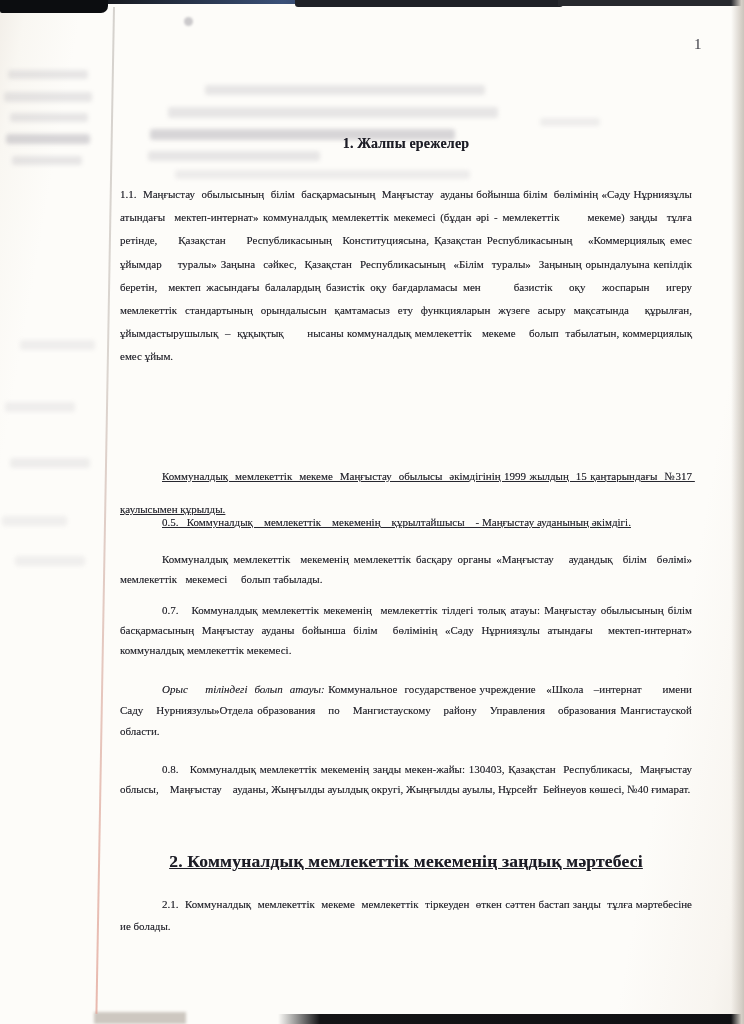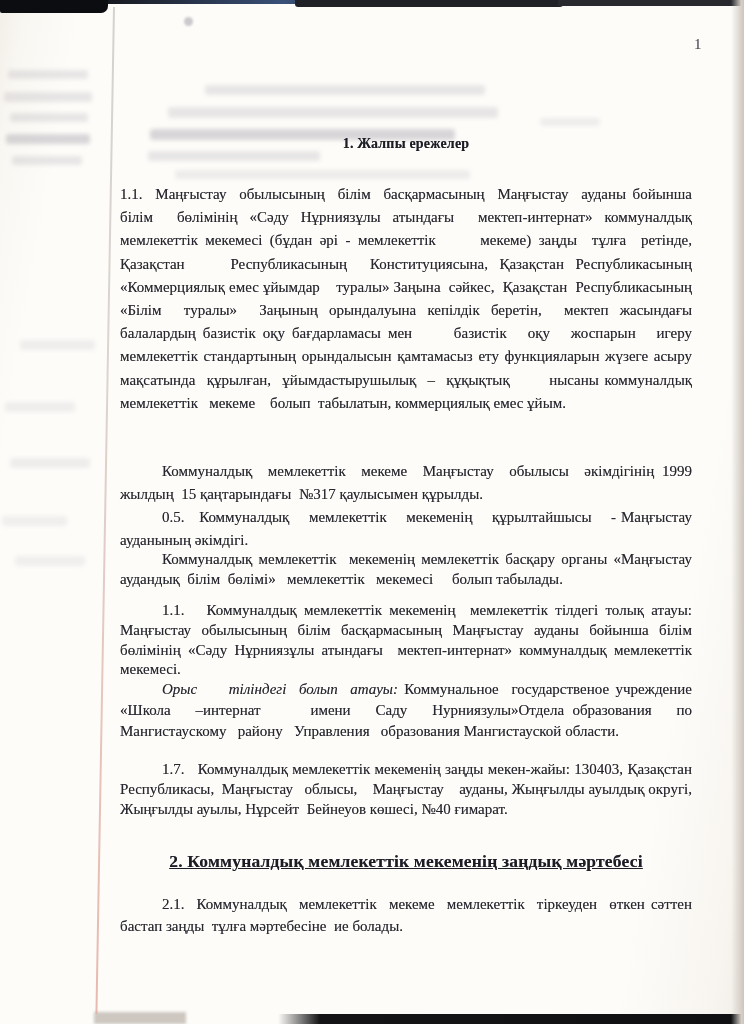--- a/index.html
+++ b/index.html
@@ -40,27 +40,27 @@
   
   .pageno { position:absolute; left:694px; top:36px; font-size:15px; color:#3b3b44; }
   .heading {
     position:absolute; left:120px; width:572px;
     text-align:center; font-weight:bold; color:#1d1d26;
     font-size:14px; letter-spacing:.2px;
     text-shadow: 0 0 .5px rgba(30,30,40,.55);
   }
   .para {
     position:absolute; left:120px; width:572px;
-    font-size:15px; color:#27272f;
+    font-size:11px; color:#27272f;
     text-align:justify; white-space:pre-wrap;
     text-shadow: 0 0 .4px rgba(35,35,45,.5);
   }
   .indent { text-indent:42px; }
   .lh232 { line-height:23.2px; }
-  .lh23  { line-height:23px; }
+  .lh23  { line-height:33px;text-decoration:underline; }
   .lh195 { line-height:19.5px; }
   .lh198 { line-height:19.8px; }
   .lh21  { line-height:21px; }
   .lh215 { line-height:21.5px; }
   .ital  { font-style: italic; }
 </style>
 </head>
 <body>
 
 <div id="scan">
@@ -98,23 +98,23 @@
   <div class="heading" style="top:136px;">1. Жалпы ережелер</div>
 
   <div class="para lh232" style="top:183px;">1.1.  Маңғыстау  обылысының  білім  басқармасының  Маңғыстау  ауданы бойынша білім  бөлімінің «Сәду Нұрниязұлы атындағы  мектеп-интернат» коммуналдық мемлекеттік мекемесі (бұдан әрі - мемлекеттік      мекеме) заңды  тұлға  ретінде,    Қазақстан    Республикасының  Конституциясына, Қазақстан Республикасының   «Коммерциялық емес ұйымдар    туралы» Заңына  сәйкес,  Қазақстан  Республикасының  «Білім  туралы»  Заңының орындалуына кепілдік беретін,  мектеп жасындағы балалардың базистік оқу бағдарламасы мен      базистік   оқу   жоспарын   игеру   мемлекеттік стандартының орындалысын қамтамасыз ету функцияларын жүзеге асыру мақсатында  құрылған,  ұйымдастырушылық  –  құқықтық       нысаны коммуналдық мемлекеттік   мекеме    болып  табылатын, коммерциялық емес ұйым.</div>
 
   <div class="para lh23 indent" style="top:460px;">Коммуналдық  мемлекеттік  мекеме  Маңғыстау  обылысы  әкімдігінің 1999 жылдың  15 қаңтарындағы  №317 қаулысымен құрылды.</div>
 
   <div class="para lh23 indent" style="top:506px;">0.5.   Коммуналдық    мемлекеттік    мекеменің    құрылтайшысы    - Маңғыстау ауданының әкімдігі.</div>
 
   <div class="para lh195 indent" style="top:550px;">Коммуналдық мемлекеттік  мекеменің мемлекеттік басқару органы «Маңғыстау   аудандық  білім  бөлімі»   мемлекеттік   мекемесі     болып табылады.</div>
 
-  <div class="para lh198 indent" style="top:601px;">1.1.   Коммуналдық мемлекеттік мекеменің  мемлекеттік тілдегі толық атауы: Маңғыстау обылысының білім басқармасының Маңғыстау ауданы бойынша білім  бөлімінің «Сәду Нұрниязұлы атындағы  мектеп-интернат» коммуналдық мемлекеттік мекемесі.</div>
+  <div class="para lh198 indent" style="top:601px;">0.7.   Коммуналдық мемлекеттік мекеменің  мемлекеттік тілдегі толық атауы: Маңғыстау обылысының білім басқармасының Маңғыстау ауданы бойынша білім  бөлімінің «Сәду Нұрниязұлы атындағы  мектеп-интернат» коммуналдық мемлекеттік мекемесі.</div>
 
   <div class="para lh21 indent" style="top:679px;"><span class="ital">Орыс     тіліндегі  болып  атауы:</span><span> Коммунальное  государственое учреждение   «Школа   –интернат      имени   Саду   Нурниязулы»Отдела образования   по   Мангистаускому   району   Управления   образования Мангистауской области.</span></div>
 
-  <div class="para lh198 indent" style="top:760px;">1.7.   Коммуналдық мемлекеттік мекеменің заңды мекен-жайы: 130403, Қазақстан  Республикасы,  Маңғыстау   облысы,    Маңғыстау    ауданы, Жыңғылды ауылдық округі, Жыңғылды ауылы, Нұрсейт  Бейнеуов көшесі, №40 ғимарат.</div>
+  <div class="para lh198 indent" style="top:760px;">0.8.   Коммуналдық мемлекеттік мекеменің заңды мекен-жайы: 130403, Қазақстан  Республикасы,  Маңғыстау   облысы,    Маңғыстау    ауданы, Жыңғылды ауылдық округі, Жыңғылды ауылы, Нұрсейт  Бейнеуов көшесі, №40 ғимарат.</div>
 
   <div class="heading" style="top:851px; font-size:17.5px;text-decoration:underline;">2. Коммуналдық мемлекеттік мекеменің  заңдық  мәртебесі</div>
 
   <div class="para lh215 indent" style="top:894px;">2.1.  Коммуналдық  мемлекеттік  мекеме  мемлекеттік  тіркеуден  өткен сәттен бастап заңды  тұлға мәртебесіне  ие болады.</div>
 
 </div>
 
 </body></html>

